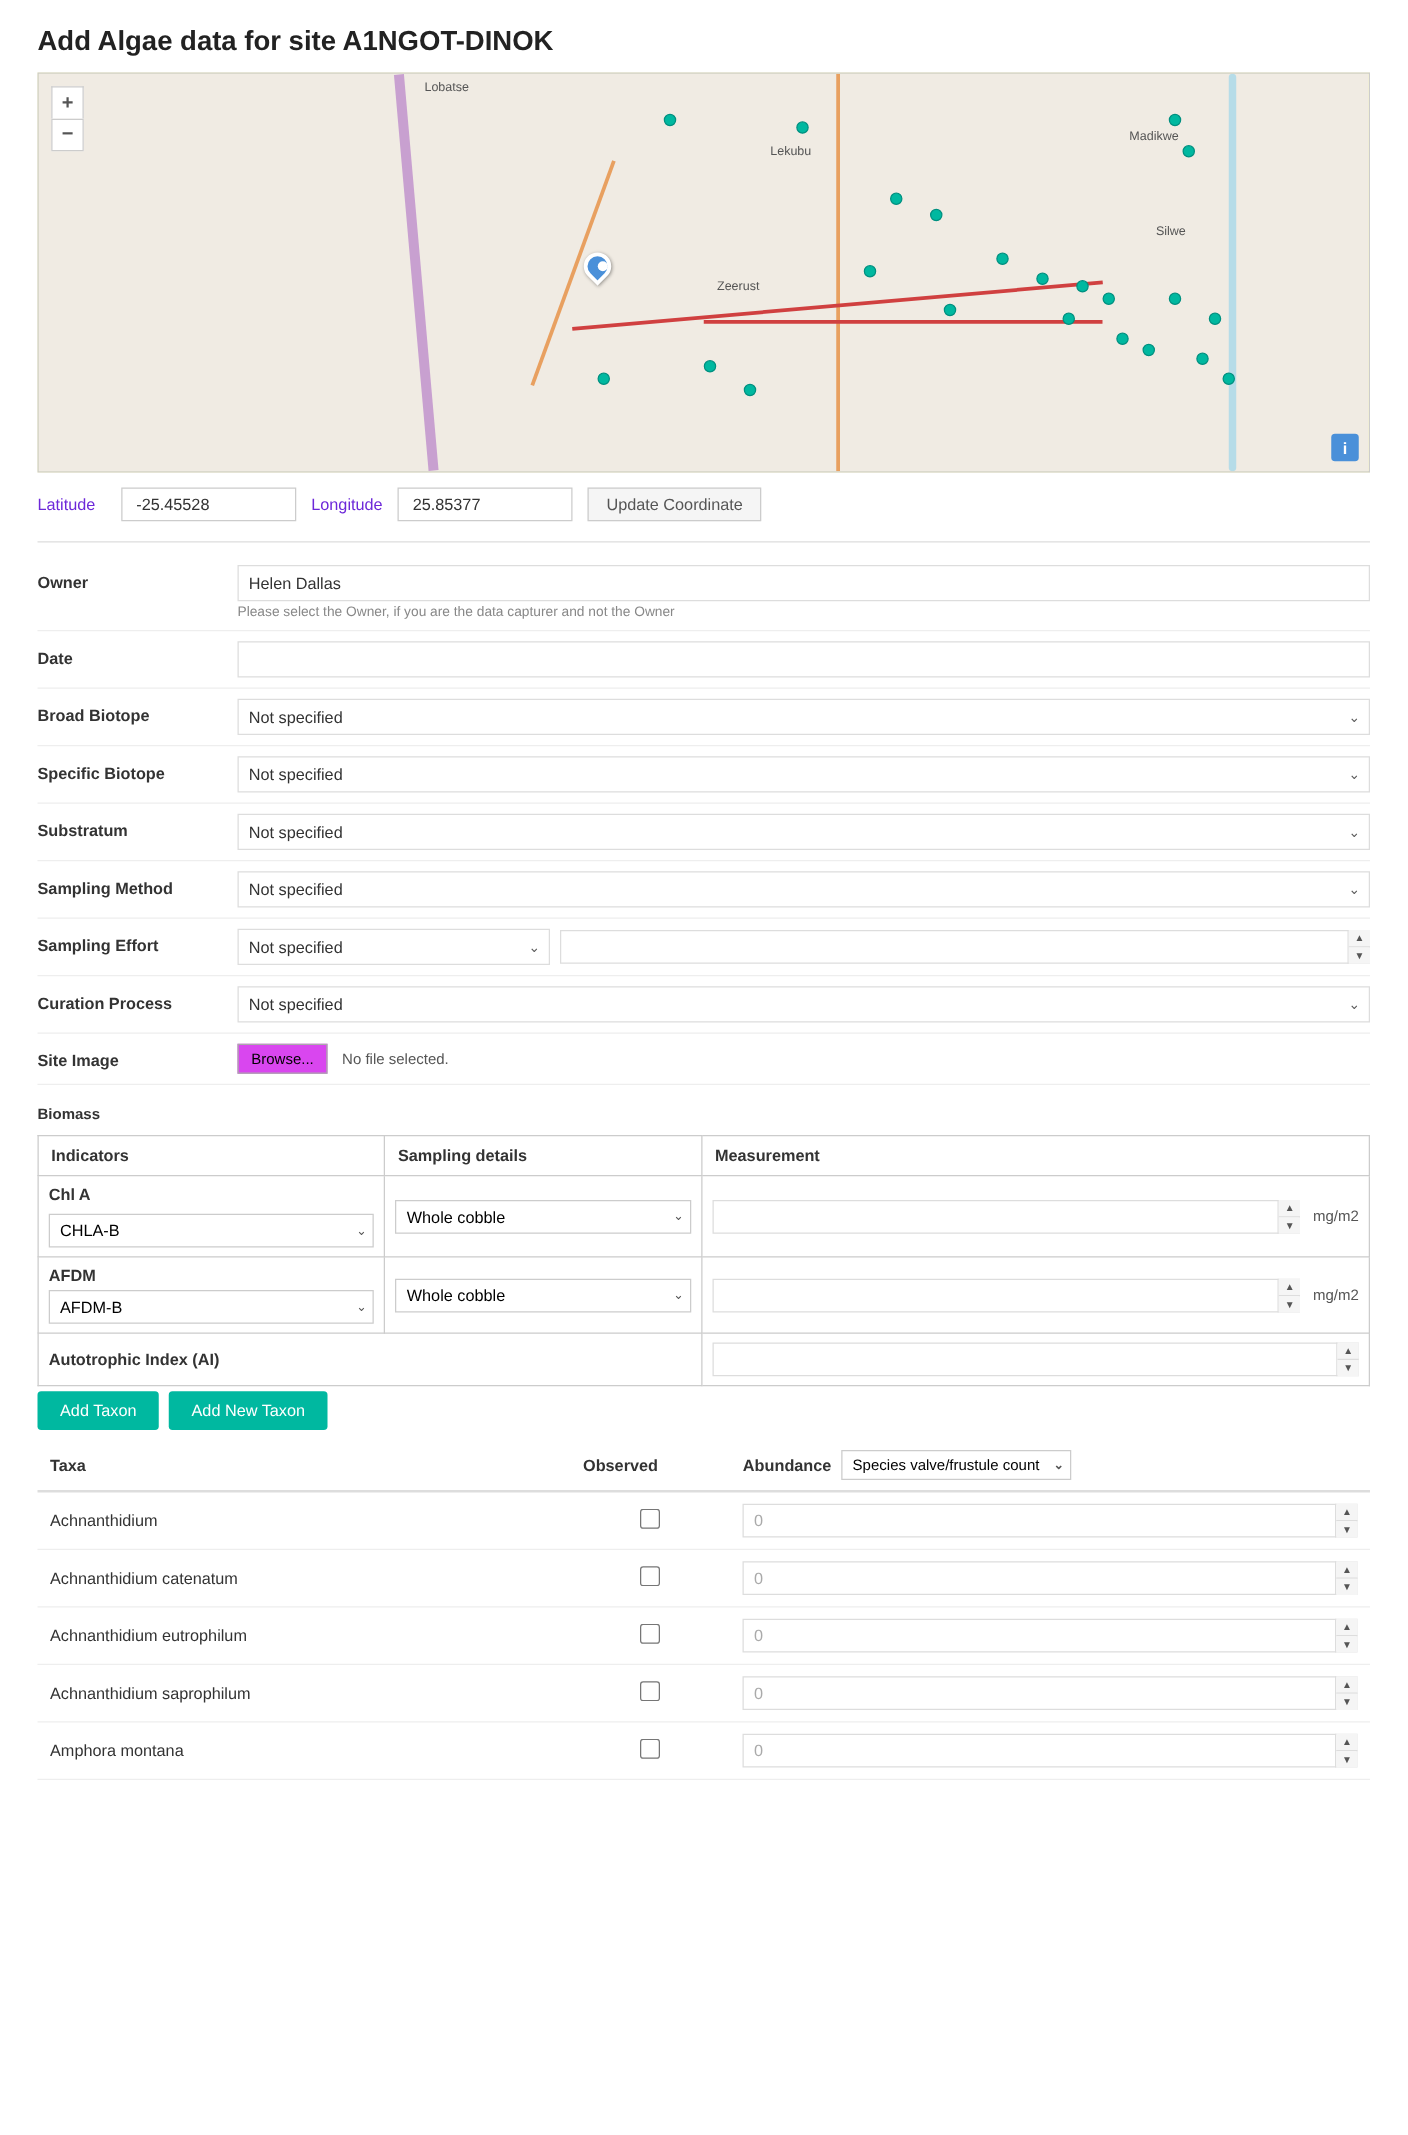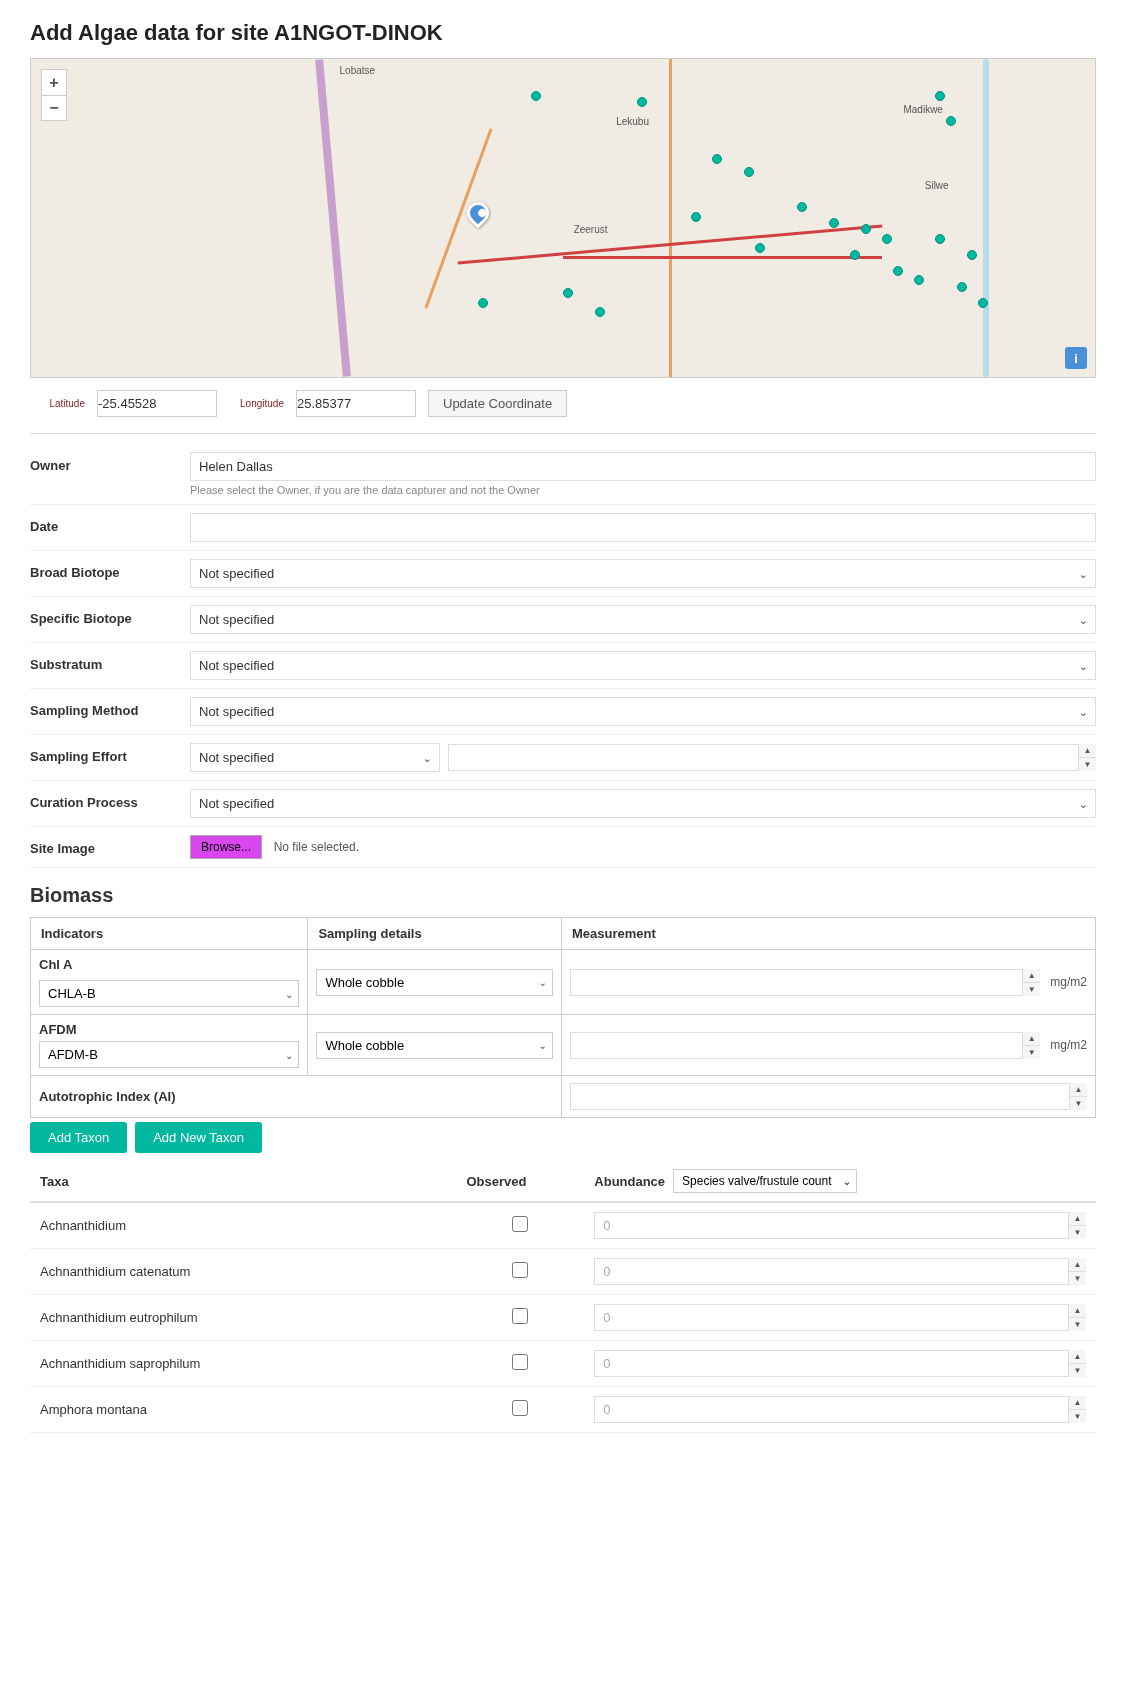--- a/index.html
+++ b/index.html
@@ -162,30 +162,29 @@
       cursor: pointer;
     }
 
     .coords-row {
       display: flex;
       align-items: center;
       gap: 12px;
       margin-bottom: 16px;
     }
     .coords-label {
-      font-size: 10px;
-      color: #7f1d1d;
+      font-size: 13px;
+      color: #6d28d9;
       min-width: 55px;
-      text-align: right;
     }
     .coords-input {
       border: 1px solid #ccc;
-      padding: 5px 0;
-      font-size: 13px;
-      width: 120px;
+      padding: 5px 11px;
+      font-size: 13px;
+      width: 140px;
       color: #333;
     }
     .update-coord-btn {
       padding: 5px 14px;
       background: #f5f5f5;
       border: 1px solid #ccc;
       color: #555;
       font-size: 13px;
       cursor: pointer;
     }
@@ -300,21 +299,21 @@
       cursor: pointer;
       margin-right: 8px;
     }
     .file-label {
       font-size: 12px;
       color: #555;
     }
 
     .biomass-section { margin-top: 16px; }
     .biomass-title {
-      font-size: 20px;
+      font-size: 12px;
       font-weight: bold;
       color: #333;
       margin-bottom: 10px;
     }
     .biomass-table {
       width: 100%;
       border-collapse: collapse;
       border: 1px solid #ccc;
     }
     .biomass-table th {

